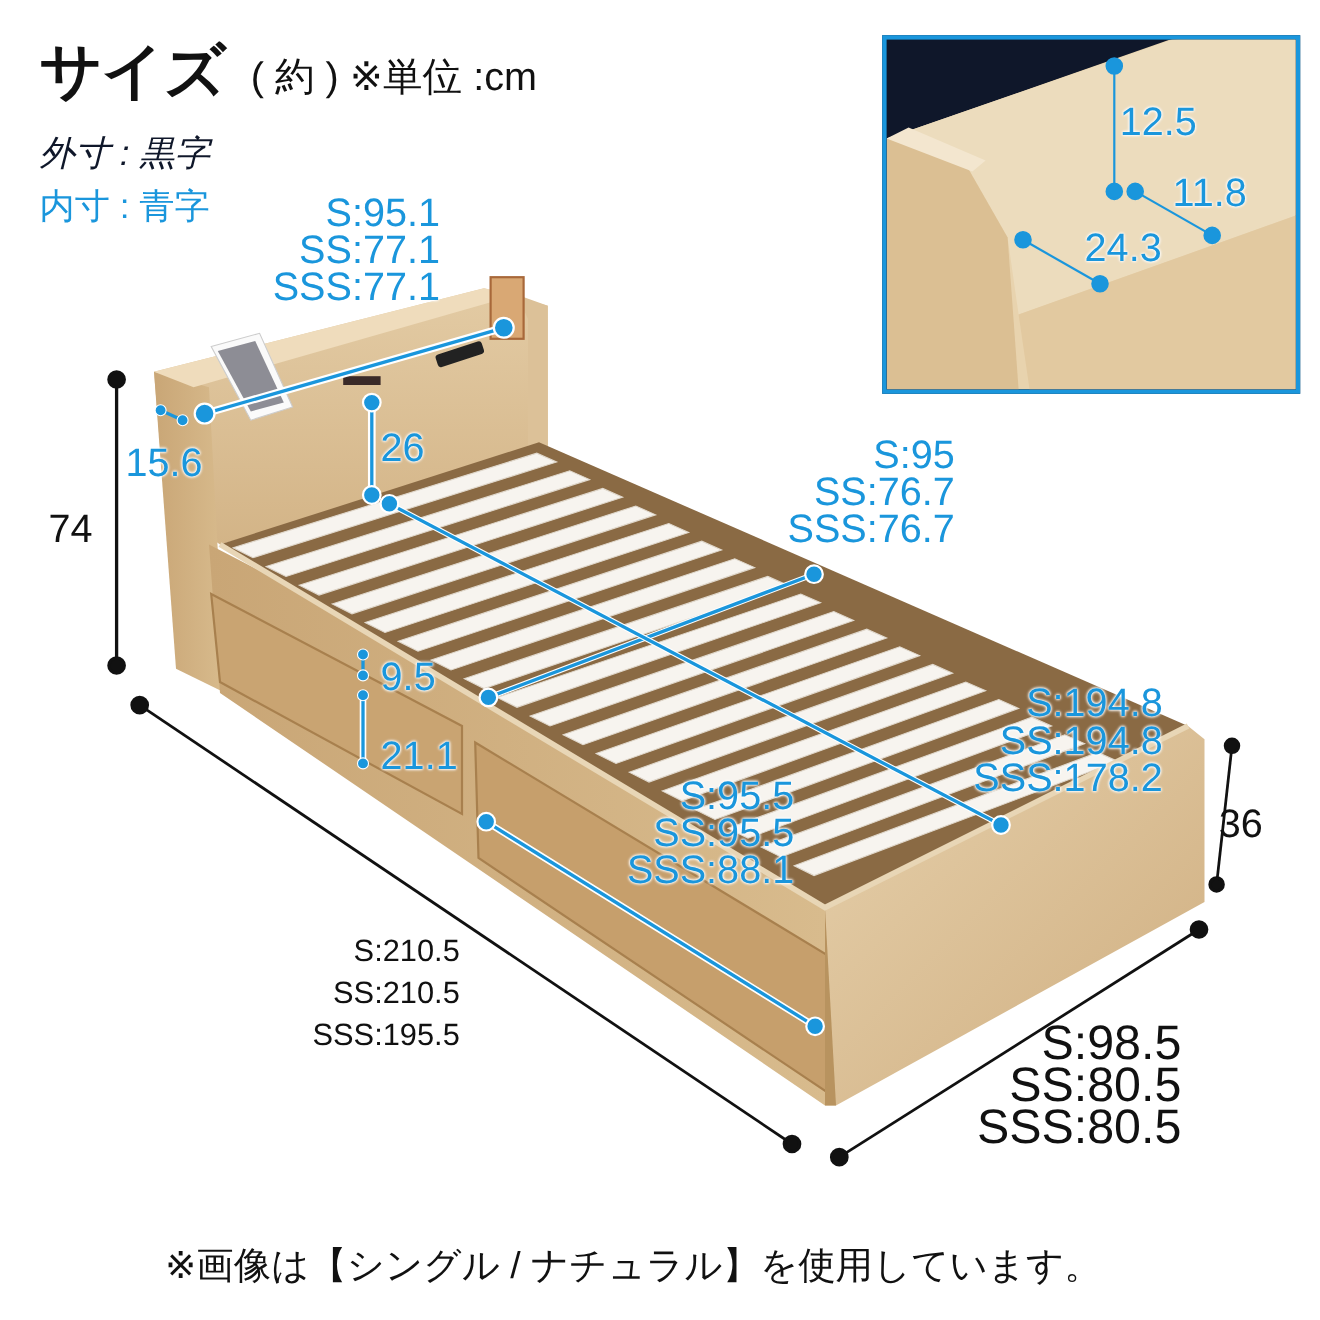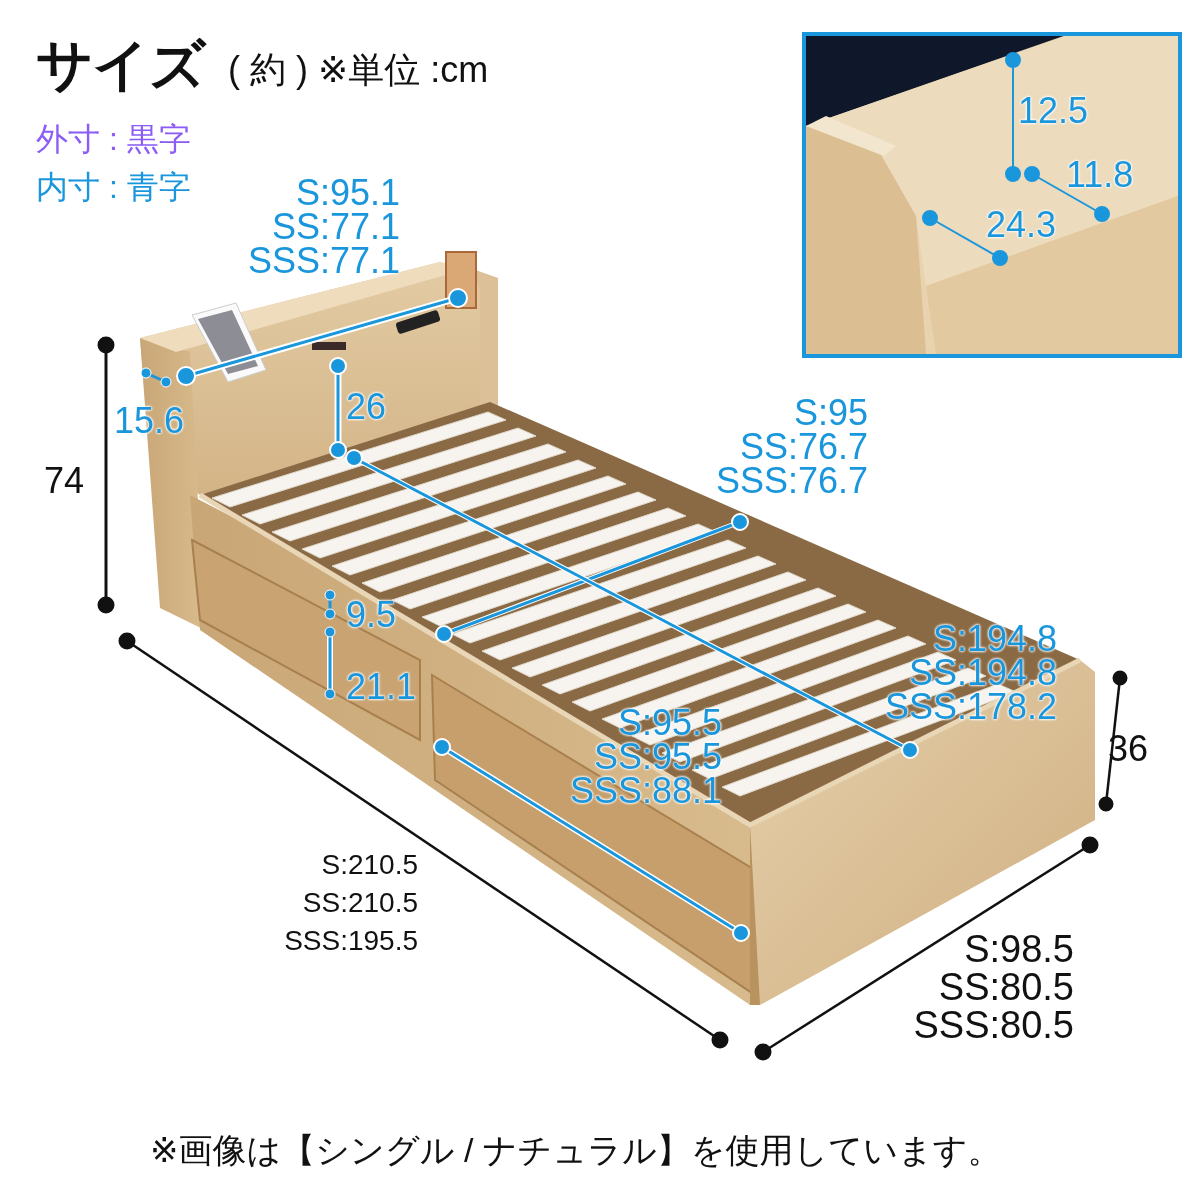--- a/index.html
+++ b/index.html
@@ -2,21 +2,21 @@
 <html><head>
 <meta charset="utf-8">
 <style>
   html, body { margin:0; padding:0; background:#ffffff; }
   body { width:1200px; height:1200px; position:relative; overflow:hidden;
          font-family:"Liberation Sans", "DejaVu Sans", sans-serif; }
   #stage { position:absolute; left:0; top:0; width:1200px; height:1012px; }
   .title { position:absolute; left:36px; top:28px; font-weight:bold; font-size:56px; color:#111; letter-spacing:-1px; }
   .title-sub { position:absolute; left:228px; top:46px; font-size:36px; color:#111; }
   .legend { position:absolute; left:36px; font-size:32px; }
-  .legend.outer { top:118px; color:#8b5cf6; }
+  .legend.outer { top:118px; color:#0f172a;font-style:italic; }
   .legend.inner { top:166px; color:#1a96dc; }
   .label { position:absolute; font-size:36px; line-height:34px; text-align:right; white-space:nowrap; }
   .label .ln { display:block; }
   .blue { color:#1a96dc; text-shadow:0 0 3px #fff, 0 0 3px #fff, 0 0 2px #fff; }
   .black { color:#111; }
   .footnote { position:absolute; left:150px; top:1128px; font-size:34px; color:#111; white-space:nowrap; }
   .inset { position:absolute; left:802px; top:32px; width:372px; height:318px; border:4px solid #1a96dc; overflow:hidden; background:#0f172a; }
 </style>
 </head>
 <body>
@@ -206,20 +206,20 @@
   </div>
 
   <div class="label black" style="left:1108px;top:732px;">36</div>
 
   <div class="label black" style="right:782px;top:846px;font-size:28px;line-height:38px;">
     <span class="ln">S:210.5</span>
     <span class="ln">SS:210.5</span>
     <span class="ln">SSS:195.5</span>
   </div>
 
-  <div class="label black" style="right:126px;top:930px;font-size:38px;line-height:38px;">
+  <div class="label black" style="right:126px;top:930px;font-size:44px;line-height:38px;">
     <span class="ln">S:98.5</span>
     <span class="ln">SS:80.5</span>
     <span class="ln">SSS:80.5</span>
   </div>
 
   <div class="footnote">※画像は【シングル / ナチュラル】を使用しています。</div>
 </div>
 
 </body></html>

